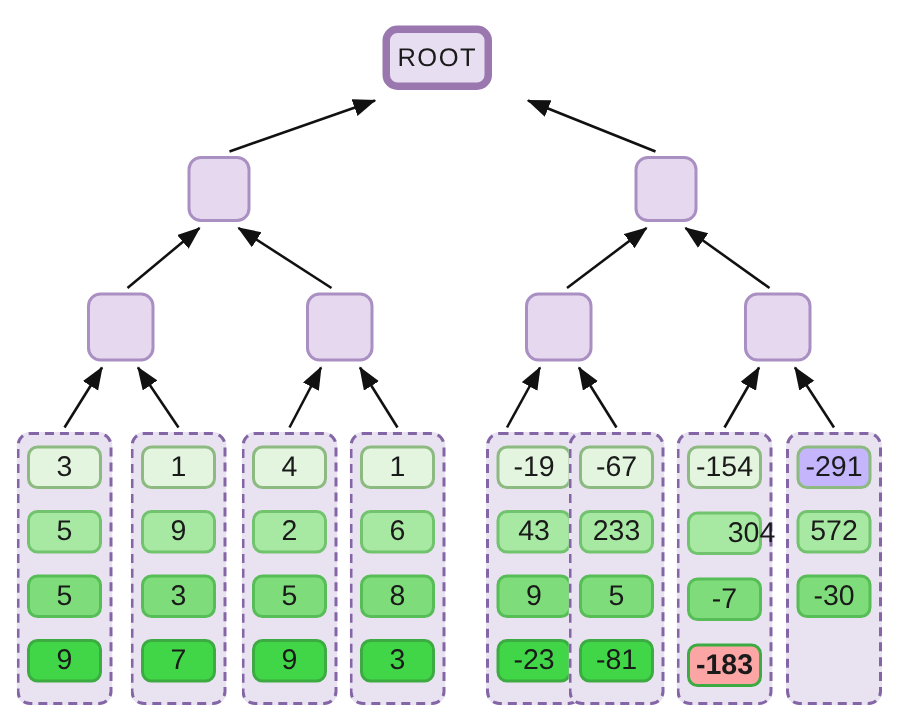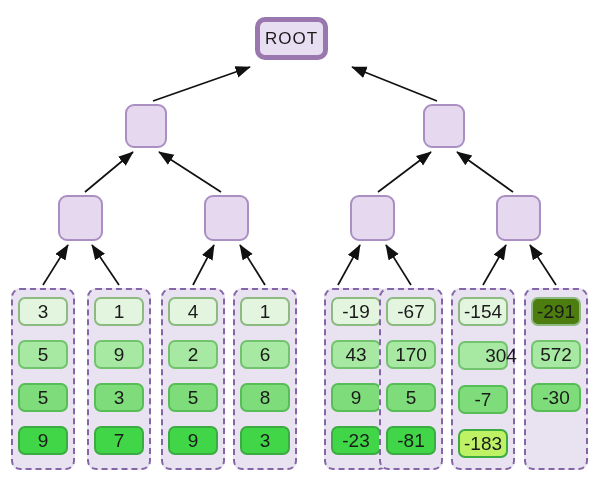--- a/index.html
+++ b/index.html
@@ -106,30 +106,30 @@
         <div class="leaf-cell" style="background: rgb(65, 214, 71); border-color: rgb(60, 171, 65);">3</div>
       </div>
       <div class="leaf-column" style="left: 324px;">
         <div class="leaf-cell" style="background: rgb(227, 245, 223); border-color: rgb(140, 186, 128);">-19</div>
         <div class="leaf-cell" style="background: rgb(167, 232, 162); border-color: rgb(114, 195, 110);">43</div>
         <div class="leaf-cell" style="background: rgb(126, 221, 122); border-color: rgb(87, 189, 87);">9</div>
         <div class="leaf-cell" style="background: rgb(65, 214, 71); border-color: rgb(60, 171, 65);">-23</div>
       </div>
       <div class="leaf-column" style="left: 379px;">
         <div class="leaf-cell" style="background: rgb(227, 245, 223); border-color: rgb(140, 186, 128);">-67</div>
-        <div class="leaf-cell" style="background: rgb(167, 232, 162); border-color: rgb(114, 195, 110);">170</div>
+        <div class="leaf-cell" style="background: rgb(167, 232, 162); border-color: rgb(114, 195, 110);">233</div>
         <div class="leaf-cell" style="background: rgb(126, 221, 122); border-color: rgb(87, 189, 87);">5</div>
         <div class="leaf-cell" style="background: rgb(65, 214, 71); border-color: rgb(60, 171, 65);">-81</div>
       </div>
       <div class="leaf-column" style="left: 451px; gap: 15px;">
         <div class="leaf-cell" style="background: rgb(227, 245, 223); border-color: rgb(140, 186, 128);">-154</div>
         <div class="leaf-cell" style="background: rgb(167, 232, 162); border-color: rgb(114, 195, 110); padding-left: 36px;">304</div>
         <div class="leaf-cell" style="background: rgb(126, 221, 122); border-color: rgb(87, 189, 87);">-7</div>
-        <div class="leaf-cell" style="background: #bef264; border-color: rgb(60, 171, 65);">-183</div>
+        <div class="leaf-cell" style="background: #fca5a5; border-color: rgb(60, 171, 65); font-weight: bold;">-183</div>
       </div>
       <div class="leaf-column" style="left: 524px;">
-        <div class="leaf-cell" style="background: #4d7c0f; border-color: rgb(140, 186, 128);">-291</div>
+        <div class="leaf-cell" style="background: #c4b5fd; border-color: rgb(140, 186, 128);">-291</div>
         <div class="leaf-cell" style="background: rgb(167, 232, 162); border-color: rgb(114, 195, 110);">572</div>
         <div class="leaf-cell" style="background: rgb(126, 221, 122); border-color: rgb(87, 189, 87);">-30</div>
       </div>
     </div>
 
 </div>
 
 </body></html>

